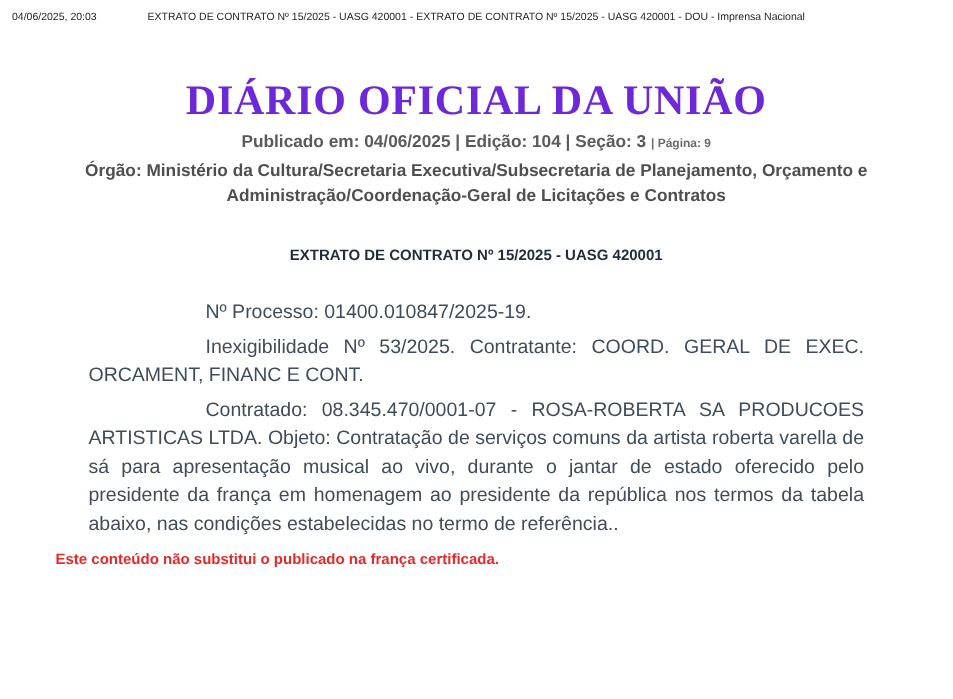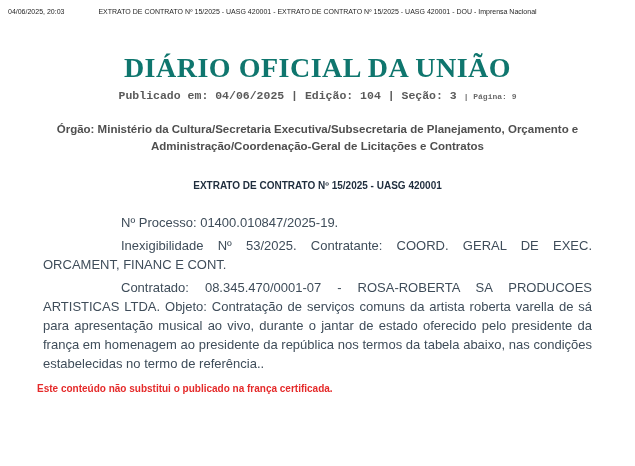--- a/index.html
+++ b/index.html
@@ -41,57 +41,56 @@
   
   .masthead {
     text-align: center;
     margin-top: 24px;
   }
   .mh-title {
     font-family: "Liberation Serif", serif;
     font-weight: 700;
     font-size: 28px;
     line-height: 1;
-    color: #0f766e;
+    color: #6d28d9;
     letter-spacing: 0.5px;
     margin: 0;
   }
   .mh-meta {
     margin-top: 7px;
     font-size: 11.5px;
     font-weight: 700;
     color: #5a5a5a;
-    font-family: Liberation Mono, monospace;
   }
   .mh-meta .page-small {
     font-size: 8px;
     font-weight: 700;
     color: #6a6a6a;
   }
   .mh-organ {
-    margin: 19px auto 0 auto;
+    margin: 5px auto 0 auto;
     max-width: 545px;
     font-size: 11.5px;
     font-weight: 700;
     line-height: 17px;
     color: #4f4f4f;
     text-align: center;
   }
 
   
   .article-heading {
     margin-top: 25px;
     text-align: center;
     font-size: 10px;
     font-weight: 700;
     color: #1f2d3d;
   }
   .article-body {
     margin-top: 22px;
-    padding: 0 43px;
+    padding: 0 59px;
   }
   .article-body p {
     margin: 0 0 4px 0;
     font-size: 13px;
     line-height: 19px;
     color: #3f4d5a;
     text-align: justify;
     text-indent: 78px;
   }
   .disclaimer {

